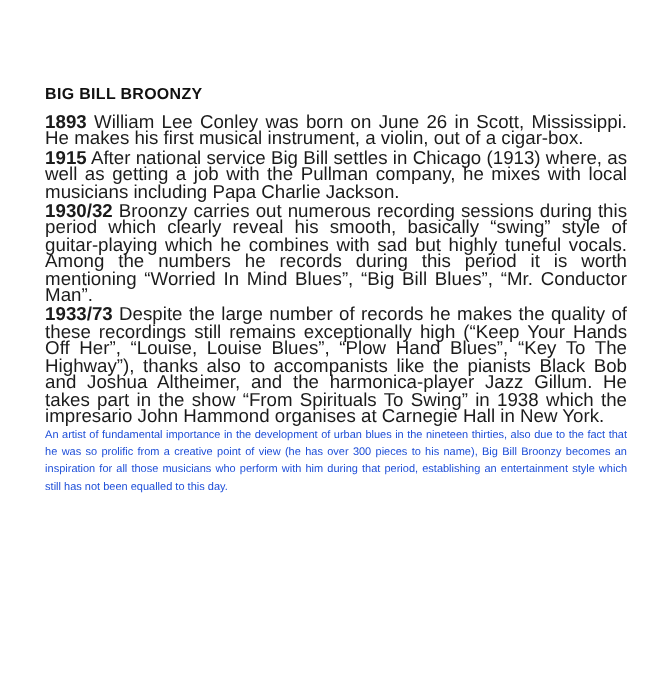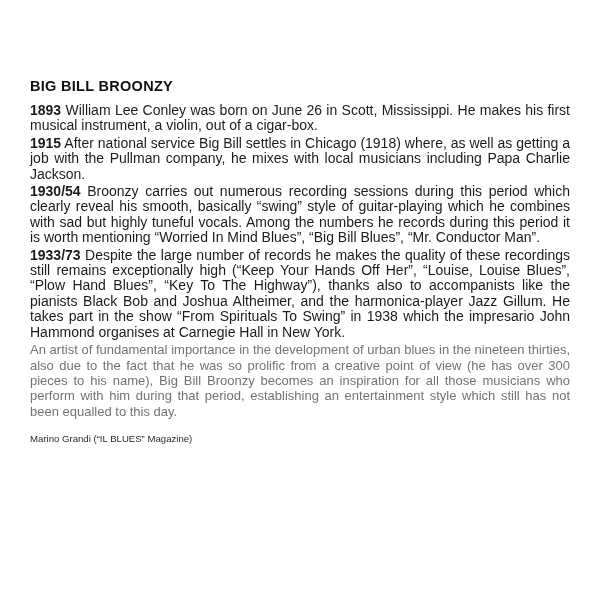--- a/index.html
+++ b/index.html
@@ -12,45 +12,45 @@
     background: #ffffff;
     font-family: "Liberation Sans", sans-serif;
     color: #1b1b1b;
     overflow: hidden;
   }
   .page {
     position: relative;
     width: 600px;
     height: 540px;
     box-sizing: border-box;
-    padding: 78px 30px 0 30px;
+    padding: 78px 30px 0 41px;
   }
   .doc-title {
     font-size: 14.5px;
     font-weight: bold;
     letter-spacing: 0.3px;
     margin: 0 0 9px 0;
     color: #111;
   }
   .entry {
-    font-size: 14px;
+    font-size: 17px;
     line-height: 15.4px;
     text-align: justify;
     margin: 0 0 2px 0;
     color: #1b1b1b;
   }
   .entry .year {
     font-weight: bold;
   }
   .closing {
-    font-size: 13px;
+    font-size: 10px;
     line-height: 15.4px;
     text-align: justify;
     margin: 0;
-    color: #737373;
+    color: #1d4ed8;
   }
   .credit {
     font-size: 9.6px;
     line-height: 12px;
     margin-top: 14px;
     color: #2a2a2a;
   }
 </style>
 </head>
 <body>
@@ -59,34 +59,33 @@
 
   <h1 class="doc-title">BIG BILL BROONZY</h1>
 
   <p class="entry">
     <span class="year">1893</span>
     <span>William Lee Conley was born on June 26 in Scott, Mississippi. He makes his first musical instrument, a violin, out of a cigar-box.</span>
   </p>
 
   <p class="entry">
     <span class="year">1915</span>
-    <span>After national service Big Bill settles in Chicago (1918) where, as well as getting a job with the Pullman company, he mixes with local musicians including Papa Charlie Jackson.</span>
+    <span>After national service Big Bill settles in Chicago (1913) where, as well as getting a job with the Pullman company, he mixes with local musicians including Papa Charlie Jackson.</span>
   </p>
 
 
   <p class="entry">
-    <span class="year">1930/54</span>
+    <span class="year">1930/32</span>
     <span>Broonzy carries out numerous recording sessions during this period which clearly reveal his smooth, basically “swing” style of guitar-playing which he combines with sad but highly tuneful vocals. Among the numbers he records during this period it is worth mentioning “Worried In Mind Blues”, “Big Bill Blues”, “Mr. Conductor Man”.</span>
   </p>
 
   <p class="entry">
     <span class="year">1933/73</span>
     <span>Despite the large number of records he makes the quality of these recordings still remains exceptionally high (“Keep Your Hands Off Her”, “Louise, Louise Blues”, “Plow Hand Blues”, “Key To The Highway”), thanks also to accompanists like the pianists Black Bob and Joshua Altheimer, and the harmonica-player Jazz Gillum. He takes part in the show “From Spirituals To Swing” in 1938 which the impresario John Hammond organises at Carnegie Hall in New York.</span>
   </p>
 
 
 
 
   <p class="closing">An artist of fundamental importance in the development of urban blues in the nineteen thirties, also due to the fact that he was so prolific from a creative point of view (he has over 300 pieces to his name), Big Bill Broonzy becomes an inspiration for all those musicians who perform with him during that period, establishing an entertainment style which still has not been equalled to this day.</p>
 
-  <p class="credit">Marino Grandi (“IL BLUES” Magazine)</p>
 
 </div>
 
 </body></html>

